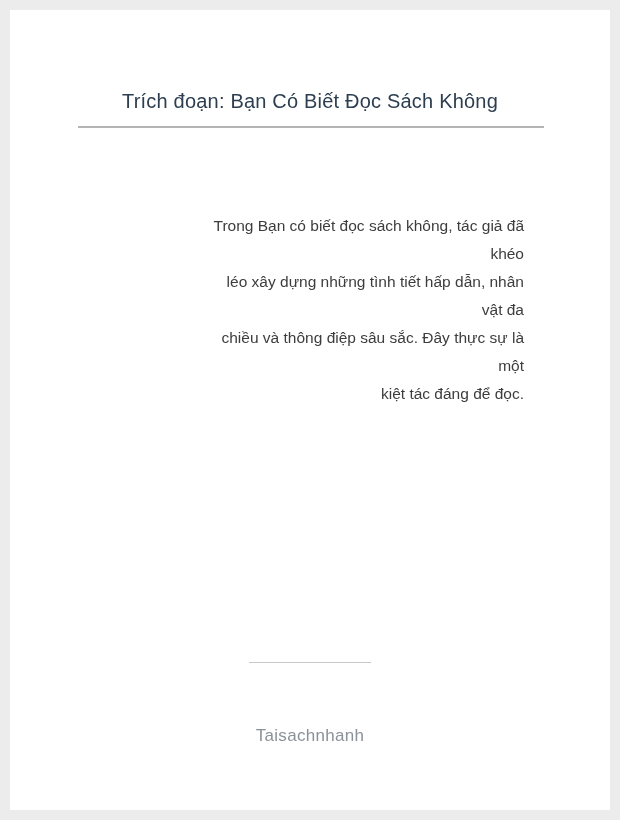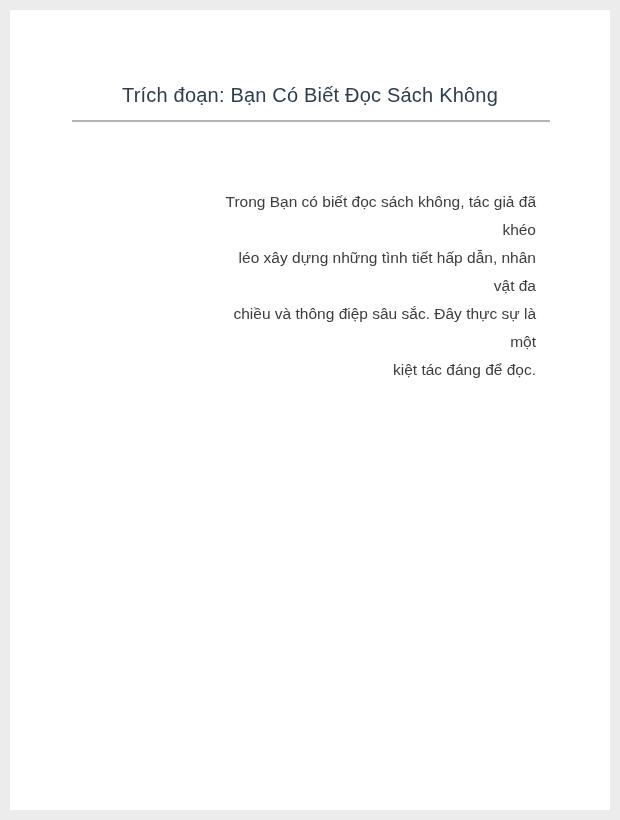--- a/index.html
+++ b/index.html
@@ -1,15 +1,15 @@
 <!DOCTYPE html>
 <html><head>
 <meta charset="utf-8">
 <style>
-  * { margin: 0; padding: 12px; box-sizing: border-box; }
+  * { margin: 0; padding: 18px; box-sizing: border-box; }
   html, body {
     width: 620px;
     height: 820px;
     background: #ececec;
     font-family: "Liberation Sans", sans-serif;
     overflow: hidden;
   }
   .page {
     position: absolute;
     left: 10px;
@@ -70,13 +70,17 @@
 <div class="page">
   <h1 class="title">Trích đoạn: Bạn Có Biết Đọc Sách Không</h1>
   <hr class="title-divider">
   <p class="excerpt">Trong Bạn có biết đọc sách không, tác giả đã
 khéo
 léo xây dựng những tình tiết hấp dẫn, nhân
 vật đa
 chiều và thông điệp sâu sắc. Đây thực sự là
 một
 kiệt tác đáng để đọc.</p>
+  <div class="footer">
+    <hr class="footer-divider">
+    <div class="footer-text">Taisachnhanh</div>
+  </div>
 </div>
 
 </body></html>

